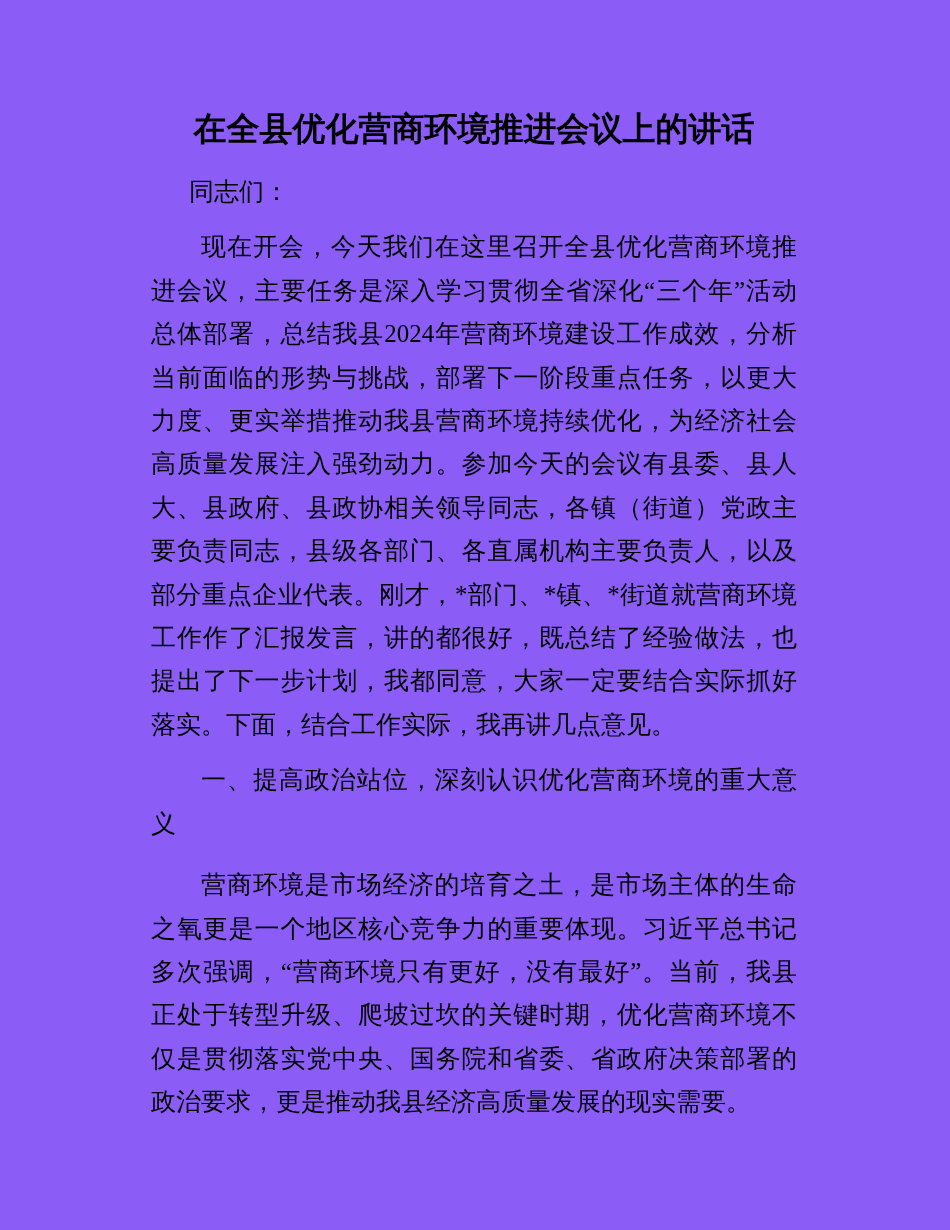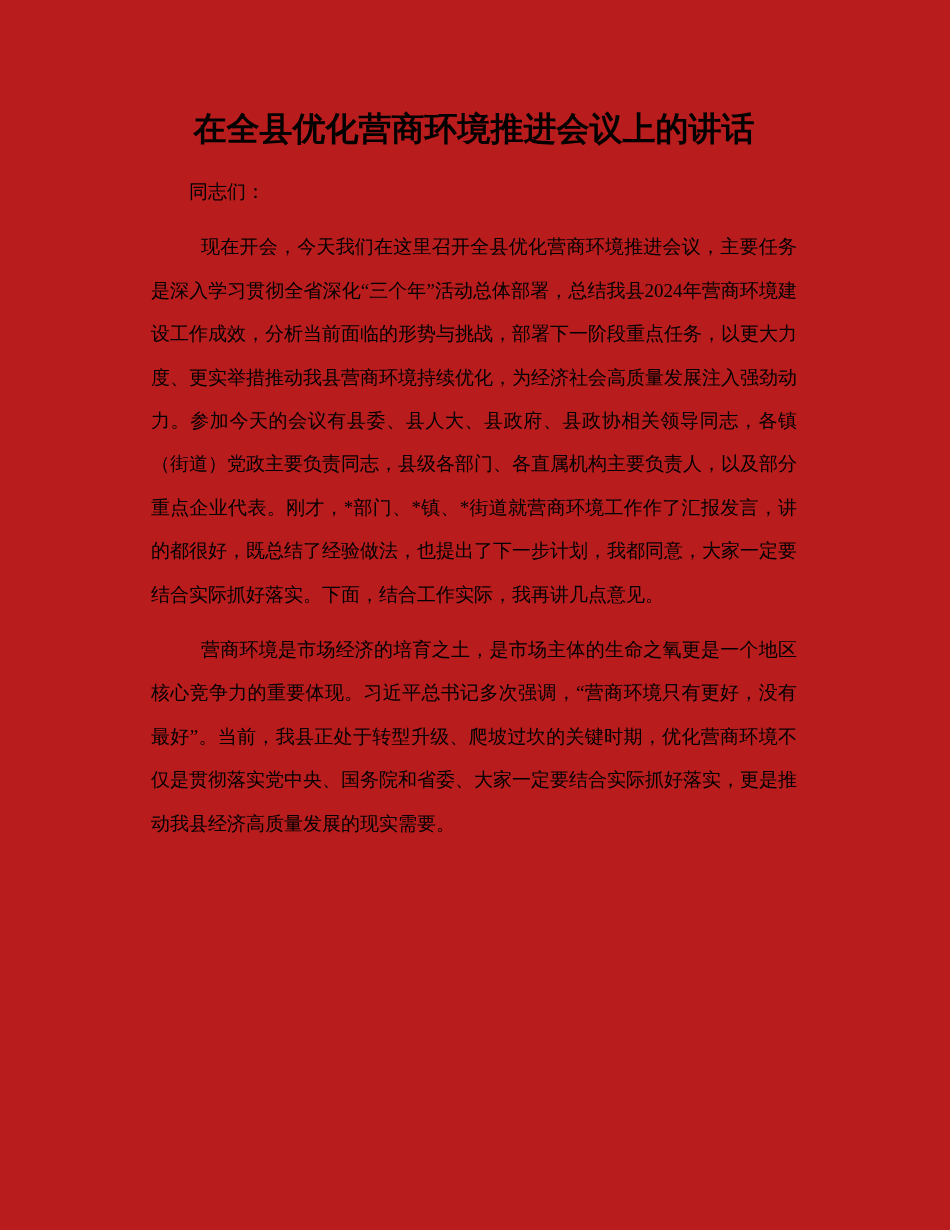--- a/index.html
+++ b/index.html
@@ -5,38 +5,38 @@
   html, body {
     margin: 0;
     padding: 0;
     background: #ffffff;
   }
   .page {
     position: relative;
     width: 950px;
     height: 1230px;
     margin: 0 auto;
-    background: #b91c1c;
+    background: #8b5cf6;
     box-sizing: border-box;
     padding: 106px 141px 16px 139px;
     color: #000000;
     overflow: hidden;
   }
   .doc-title {
     margin: 0;
     font-family: "Liberation Sans", "DejaVu Sans", sans-serif;
     font-weight: 700;
     font-size: 33px;
     line-height: 46px;
     text-align: center;
     letter-spacing: 0;
   }
   .body-text {
     font-family: "Liberation Serif", "DejaVu Serif", serif;
-    font-size: 19px;
+    font-size: 25px;
     line-height: 43.4px;
   }
   .salutation {
     margin: 18px 0 8px 0;
     text-indent: 50px;
   }
   .para {
     margin: 12px;
     text-indent: 50px;
     text-align: justify;
@@ -48,15 +48,16 @@
 </head>
 <body>
 
 <div class="page">
   <h1 class="doc-title">在全县优化营商环境推进会议上的讲话</h1>
 
   <p class="body-text salutation">同志们：</p>
 
   <p class="body-text para">现在开会，今天我们在这里召开全县优化营商环境推进会议，主要任务是深入学习贯彻全省深化“三个年”活动总体部署，总结我县2024年营商环境建设工作成效，分析当前面临的形势与挑战，部署下一阶段重点任务，以更大力度、更实举措推动我县营商环境持续优化，为经济社会高质量发展注入强劲动力。参加今天的会议有县委、县人大、县政府、县政协相关领导同志，各镇（街道）党政主要负责同志，县级各部门、各直属机构主要负责人，以及部分重点企业代表。刚才，*部门、*镇、*街道就营商环境工作作了汇报发言，讲的都很好，既总结了经验做法，也提出了下一步计划，我都同意，大家一定要结合实际抓好落实。下面，结合工作实际，我再讲几点意见。</p>
 
+  <p class="body-text para section-heading">一、提高政治站位，深刻认识优化营商环境的重大意义</p>
 
-  <p class="body-text para">营商环境是市场经济的培育之土，是市场主体的生命之氧更是一个地区核心竞争力的重要体现。习近平总书记多次强调，“营商环境只有更好，没有最好”。当前，我县正处于转型升级、爬坡过坎的关键时期，优化营商环境不仅是贯彻落实党中央、国务院和省委、大家一定要结合实际抓好落实，更是推动我县经济高质量发展的现实需要。</p>
+  <p class="body-text para">营商环境是市场经济的培育之土，是市场主体的生命之氧更是一个地区核心竞争力的重要体现。习近平总书记多次强调，“营商环境只有更好，没有最好”。当前，我县正处于转型升级、爬坡过坎的关键时期，优化营商环境不仅是贯彻落实党中央、国务院和省委、省政府决策部署的政治要求，更是推动我县经济高质量发展的现实需要。</p>
 </div>
 
 </body></html>

